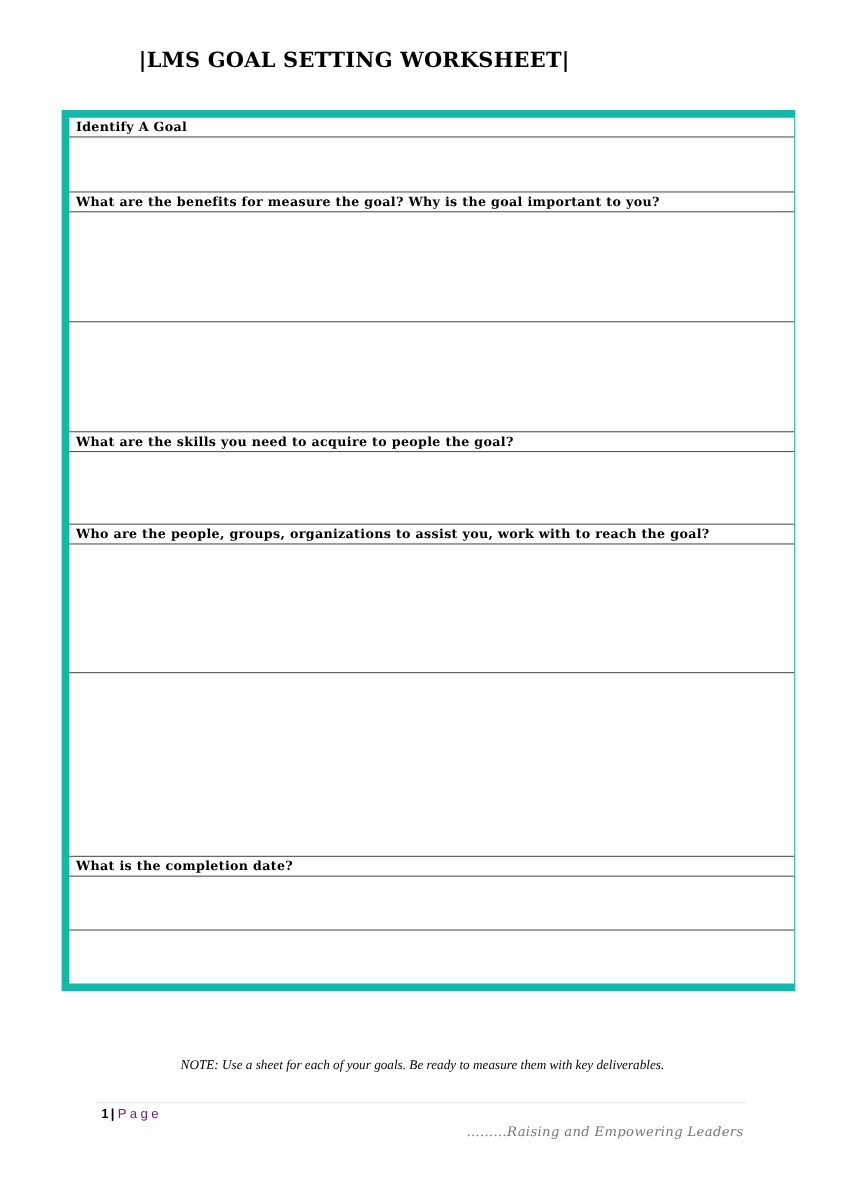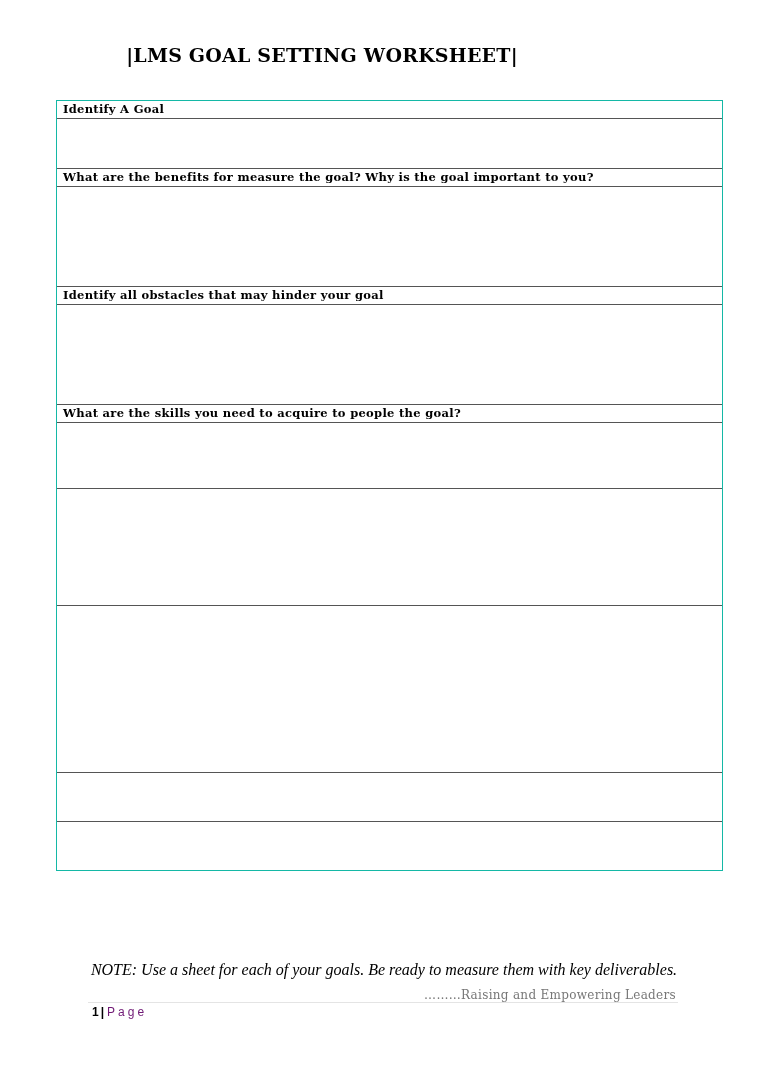--- a/index.html
+++ b/index.html
@@ -4,65 +4,66 @@
 <style>
   html, body { margin: 0; padding: 0; background: #ffffff; }
   body { width: 768px; height: 1087px; position: relative; overflow: hidden; font-family: "DejaVu Serif", serif; color: #000; }
   .title {
     position: absolute; top: 44px; left: 0; width: 644px; text-align: center;
     font-family: "DejaVu Serif", serif; font-weight: bold; font-size: 19px; letter-spacing: 0.2px;
     transform: scaleX(1.0);
   }
   .sheet {
     position: absolute; left: 56px; top: 100px; width: 667px;
-    border: 1px solid #14b8a6; border-right-width: 1px; box-sizing: border-box;
+    border: 7px solid #14b8a6; border-right-width: 1px; box-sizing: border-box;
   }
   .row-label {
     border-bottom: 1px solid #555; box-sizing: border-box;
     font-family: "DejaVu Serif", serif; font-weight: bold; font-size: 11.5px; line-height: 15px;
     padding: 1px 6px 0 6px; letter-spacing: 0.3px;
   }
   .row-answer { border-bottom: 1px solid #555; box-sizing: border-box; }
   .row-answer.last { border-bottom: none; }
   .note {
     position: absolute; top: 961px; left: 0; width: 768px; text-align: center;
-    font-family: "Liberation Serif", serif; font-style: italic; font-size: 16px;
+    font-family: "Liberation Serif", serif; font-style: italic; font-size: 12px;
   }
   .footer-line { position: absolute; left: 88px; top: 1002px; width: 590px; height: 1px; background: #e4e4e4; }
   .page-num { position: absolute; left: 92px; top: 1005px; font-family: "Liberation Sans", sans-serif; font-size: 12px; }
   .page-num b { font-weight: bold; color: #000; }
   .page-num .sep { font-weight: bold; margin: 0 3px 0 2px; }
   .page-num .pg { color: #701a75; letter-spacing: 3px; }
   .tagline {
-    position: absolute; right: 92px; top: 988px;
-    font-family: "DejaVu Serif", serif; font-size: 12px; color: #777; letter-spacing: 0.3px;
+    position: absolute; right: 92px; top: 1022px;
+    font-family: "DejaVu Serif", serif; font-style: italic; font-size: 12px; color: #777; letter-spacing: 0.3px;
   }
 </style>
 </head>
 <body>
 
 <div class="title">|LMS GOAL SETTING WORKSHEET|</div>
 
 <div class="sheet">
   <div class="row-label" style="height:18px">Identify A Goal</div>
   <div class="row-answer" style="height:50px"></div>
 
   <div class="row-label" style="height:18px">What are the benefits for measure the goal? Why is the goal important to you?</div>
   <div class="row-answer" style="height:100px"></div>
 
-  <div class="row-label" style="height:18px">Identify all obstacles that may hinder your goal</div>
   <div class="row-answer" style="height:100px"></div>
 
   <div class="row-label" style="height:18px">What are the skills you need to acquire to people the goal?</div>
   <div class="row-answer" style="height:66px"></div>
 
+  <div class="row-label" style="height:18px">Who are the people, groups, organizations to assist you, work with to reach the goal?</div>
   <div class="row-answer" style="height:117px"></div>
 
   <div class="row-answer" style="height:167px"></div>
 
+  <div class="row-label" style="height:18px">What is the completion date?</div>
   <div class="row-answer" style="height:49px"></div>
 
   <div class="row-answer last" style="height:48px"></div>
 </div>
 
 <div class="note">NOTE: Use a sheet for each of your goals. Be ready to measure them with key deliverables.</div>
 
 <div class="footer-line"></div>
 <div class="page-num">
   <b>1</b><span class="sep">|</span><span class="pg">Page</span>

